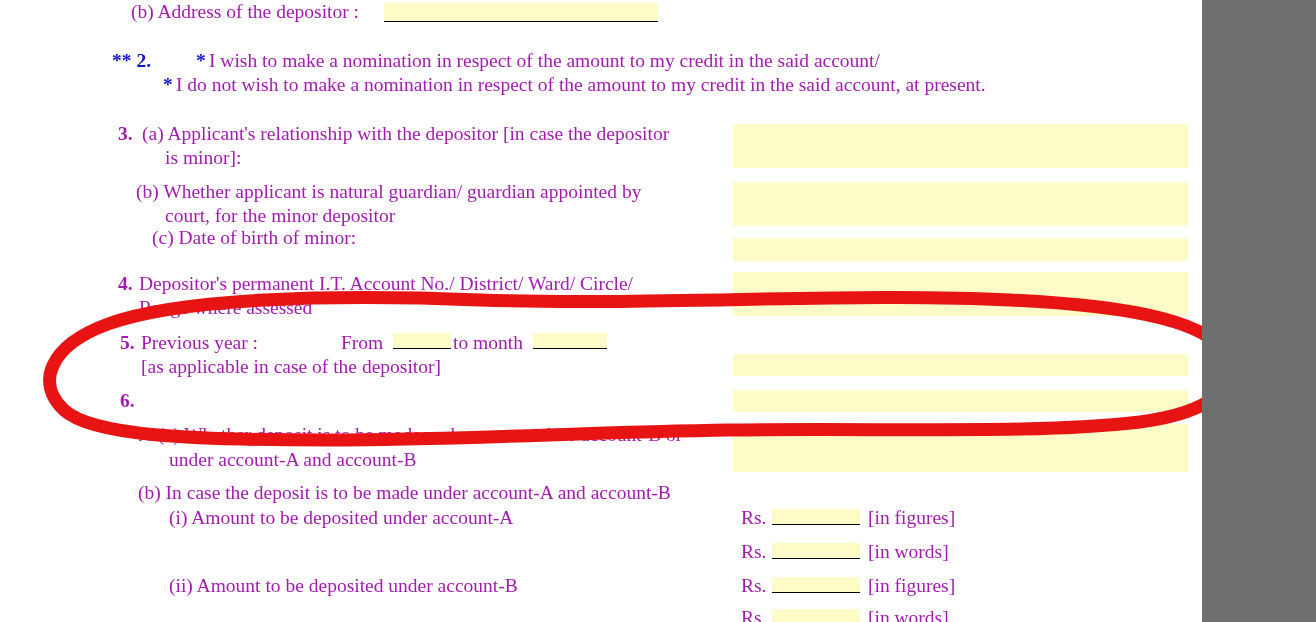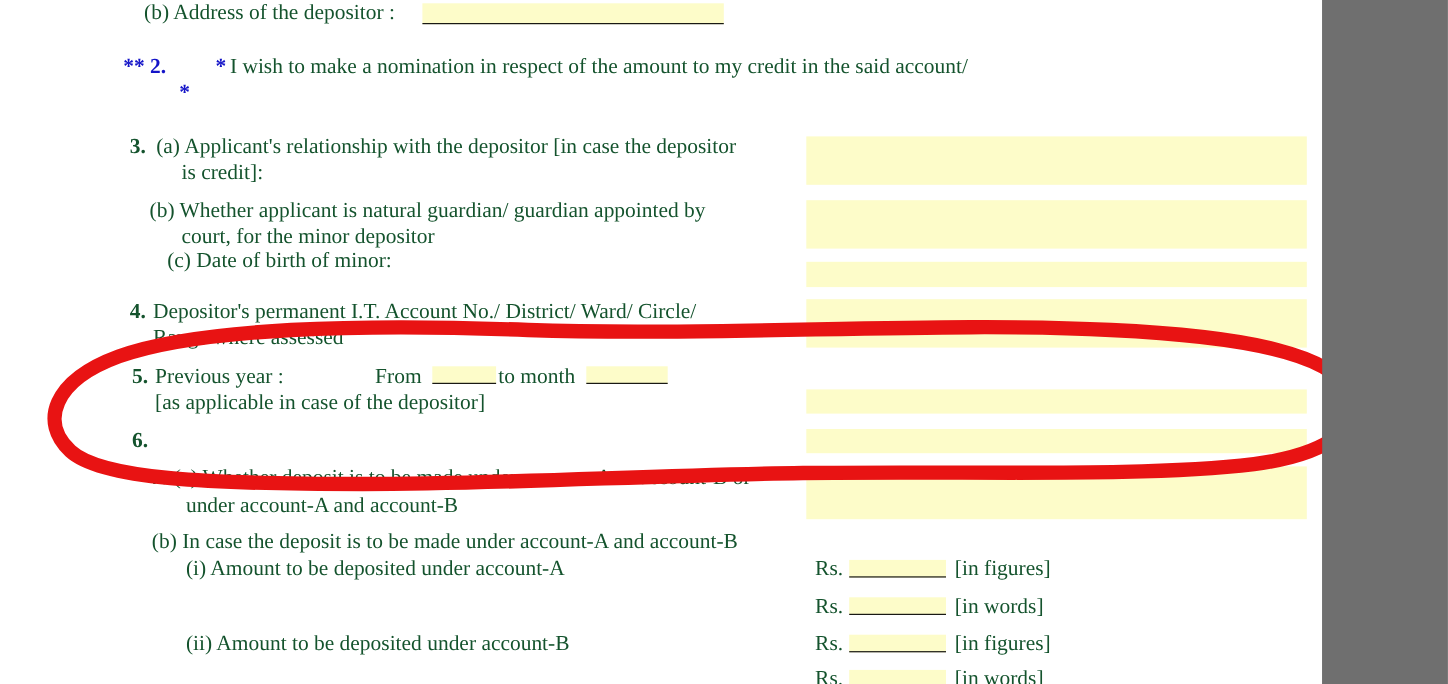--- a/index.html
+++ b/index.html
@@ -47,21 +47,21 @@
     display: inline-block;
     background: #fdfcc9;
     border-bottom: 1px solid #000;
     height: 15px;
     vertical-align: -3px;
   }
   .txt {
     position: absolute;
     font-size: 19.5px;
     line-height: 24px;
-    color: #14532d;
+    color: #a21caf;
     white-space: nowrap;
   }
   .bold { font-weight: bold; }
   .blue { color: #1414c8; font-weight: bold; }
   .star { color: #1414c8; font-weight: bold; }
   
   #annotation {
     position: absolute;
     left: 30px;
     top: 288px;
@@ -87,24 +87,25 @@
       <div class="fill" style="left:733px; top:354px; width:455px; height:22px;"></div>
       <div class="fill" style="left:733px; top:390px; width:455px; height:22px;"></div>
       <div class="fill" style="left:733px; top:424px; width:455px; height:48px;"></div>
 
       <div class="txt" style="left:131px; top:0px;">(b) Address of the depositor :</div>
 
       <div class="txt bold blue" style="left:112px; top:49px;">** 2.</div>
       <div class="txt star" style="left:196px; top:49px;">*</div>
       <div class="txt" style="left:209px; top:49px;">I wish to make a nomination in respect of the amount to my credit in the said account/</div>
       <div class="txt star" style="left:163px; top:73px;">*</div>
+      <div class="txt" style="left:176px; top:73px;">I do not wish to make a nomination in respect of the amount to my credit in the said account, at present.</div>
 
       <div class="txt bold" style="left:118px; top:122px;">3.</div>
       <div class="txt" style="left:142px; top:122px;text-align:center;">(a) Applicant's relationship with the depositor [in case the depositor</div>
-      <div class="txt" style="left:165px; top:146px;">is credit]:</div>
+      <div class="txt" style="left:165px; top:146px;">is minor]:</div>
 
       <div class="txt" style="left:136px; top:180px;">(b) Whether applicant is natural guardian/ guardian appointed by</div>
       <div class="txt" style="left:165px; top:204px;">court, for the minor depositor</div>
 
       <div class="txt" style="left:136px; top:226px;margin-left:16px;">(c) Date of birth of minor:</div>
 
       <div class="txt bold" style="left:118px; top:272px;">4.</div>
       <div class="txt" style="left:139px; top:272px;">Depositor's permanent I.T. Account No./ District/ Ward/ Circle/</div>
       <div class="txt" style="left:139px; top:296px;">Range where assessed</div>
 

